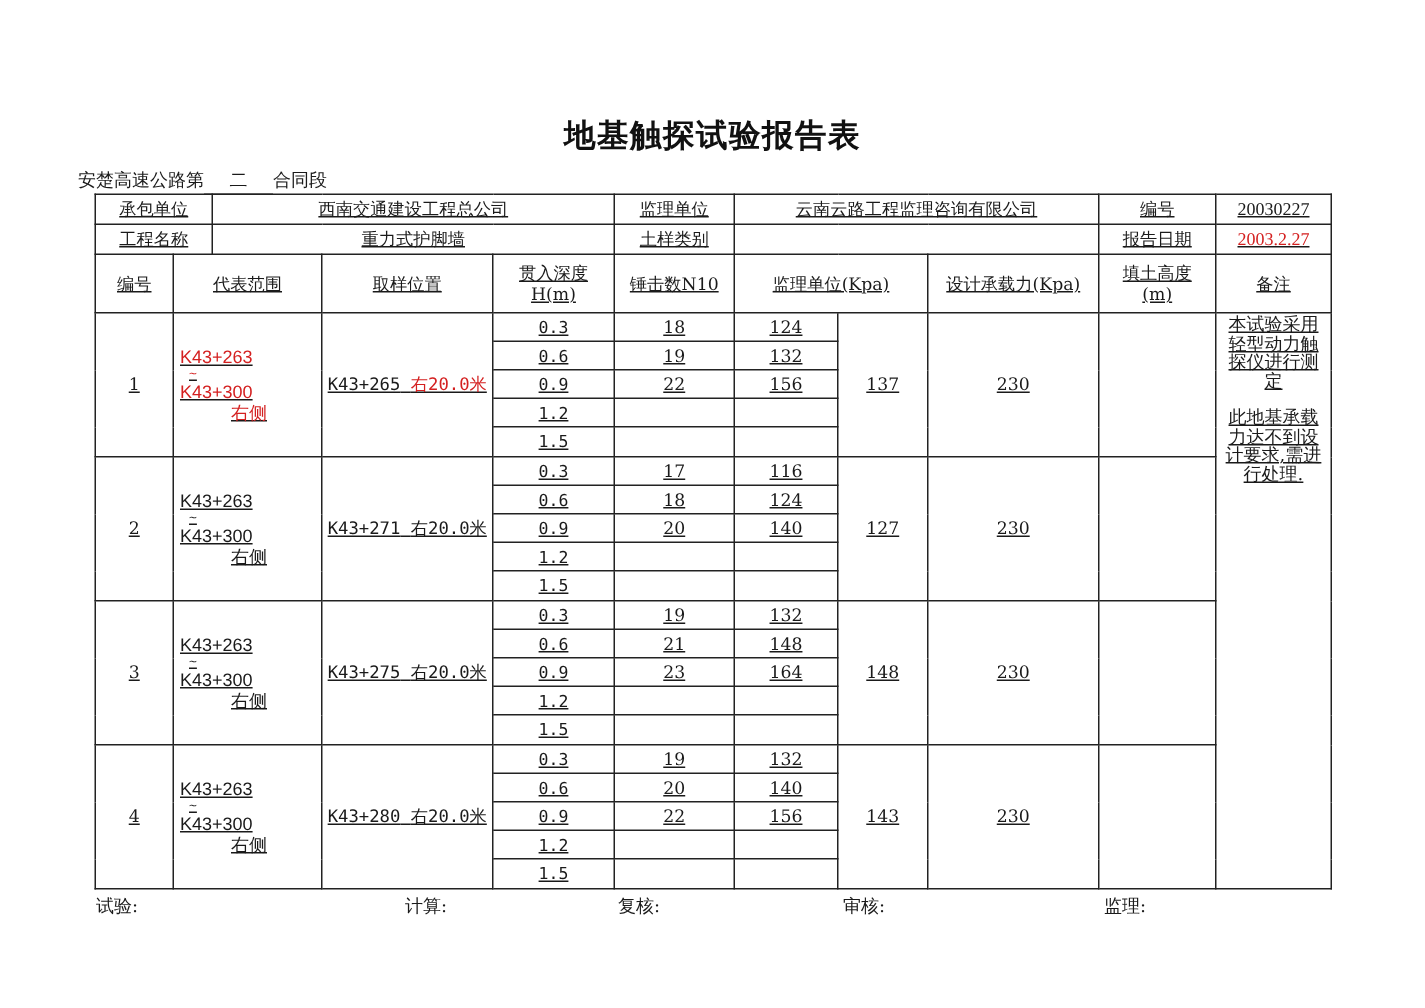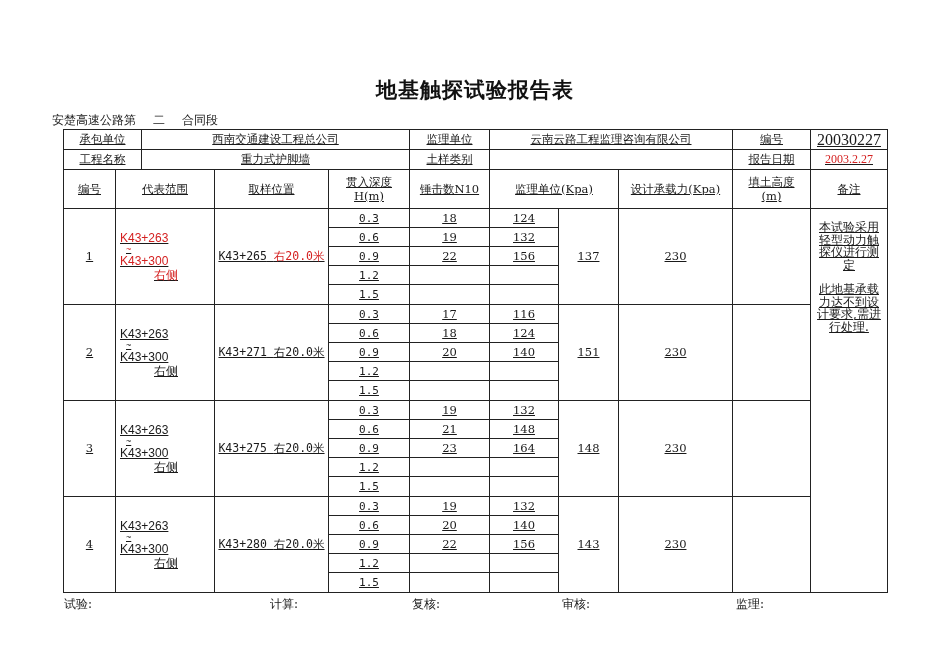--- a/index.html
+++ b/index.html
@@ -12,21 +12,21 @@
   .subhead .blank { display:inline-block; width:46px; text-align:center; border-bottom:1px solid #222; }
   table { position:absolute; left:63px; top:129px; border-collapse:collapse; table-layout:fixed;text-decoration:underline; }
   td { border:1px solid #222; padding:0; font-size:11.5px; text-align:center; vertical-align:middle;
        overflow:hidden; white-space:nowrap; line-height:13px; }
   .mono { font-family:"DejaVu Sans Mono","Liberation Mono",monospace; font-size:11px;margin-left:28px; }
   .red { color:#d42020; }
   .range { text-align:left; padding-left:4px; white-space:normal; line-height:14px;
            font-family:"Liberation Sans","DejaVu Sans",sans-serif; font-size:12px; }
   .range .tilde { display:block; padding-left:6px; font-size:9px; line-height:9px; }
   .range .side { display:block; padding-left:34px; font-family:"DejaVu Serif",serif; }
-  .remark { vertical-align:top; white-space:normal; line-height:12.5px; font-size:12px; padding:12px 4px; word-break:break-all;margin-top:24px; }
+  .remark { vertical-align:top; white-space:normal; line-height:12.5px; font-size:12px; padding:1px 4px; word-break:break-all;margin-top:24px; }
   .remark .gap { display:block; height:12px; }
   .hdr2 { line-height:14px; white-space:normal; }
   .footer { position:absolute; top:596px; left:64px; font-size:12px; width:830px; height:16px;text-align:right; }
   .footer span { position:absolute; top:0; }
 </style>
 </head>
 <body>
 
 <div class="title">地基触探试验报告表</div>
 
@@ -48,21 +48,21 @@
     <col style="width:78px">
     <col style="width:77px">
   </colgroup>
   <tbody id="tbody">
     <tr style="height:20px">
       <td colspan="2">承包单位</td>
       <td colspan="3">西南交通建设工程总公司</td>
       <td>监理单位</td>
       <td colspan="3">云南云路工程监理咨询有限公司</td>
       <td>编号</td>
-      <td style="font-family:'Liberation Serif',serif;font-size:16px;">20030227</td>
+      <td style="font-family:'Liberation Serif',serif;font-size:12px;">20030227</td>
     </tr>
     <tr style="height:20px">
       <td colspan="2">工程名称</td>
       <td colspan="3">重力式护脚墙</td>
       <td>土样类别</td>
       <td colspan="3"></td>
       <td>报告日期</td>
       <td class="red" style="font-family:'Liberation Serif',serif;font-size:12px;">2003.2.27</td>
     </tr>
     <tr style="height:39px">
@@ -134,21 +134,21 @@
           <span>K43+300</span>
           <span class="side">右侧</span>
         </td>
         <td rowspan="5" class="mono" style="font-size:11.5px;">
           <span>K43+271</span>
           <span class="">右20.0米</span>
         </td>
         <td class="mono">0.3</td>
         <td>17</td>
         <td>116</td>
-        <td rowspan="5">151</td>
+        <td rowspan="5">127</td>
         <td rowspan="5">230</td>
         <td rowspan="5"></td>
       </tr>
       <tr style="height: 19px;">
         <td class="mono">0.6</td>
         <td>18</td>
         <td>124</td>
       </tr>
       <tr style="height: 19px;">
         <td class="mono">0.9</td>

